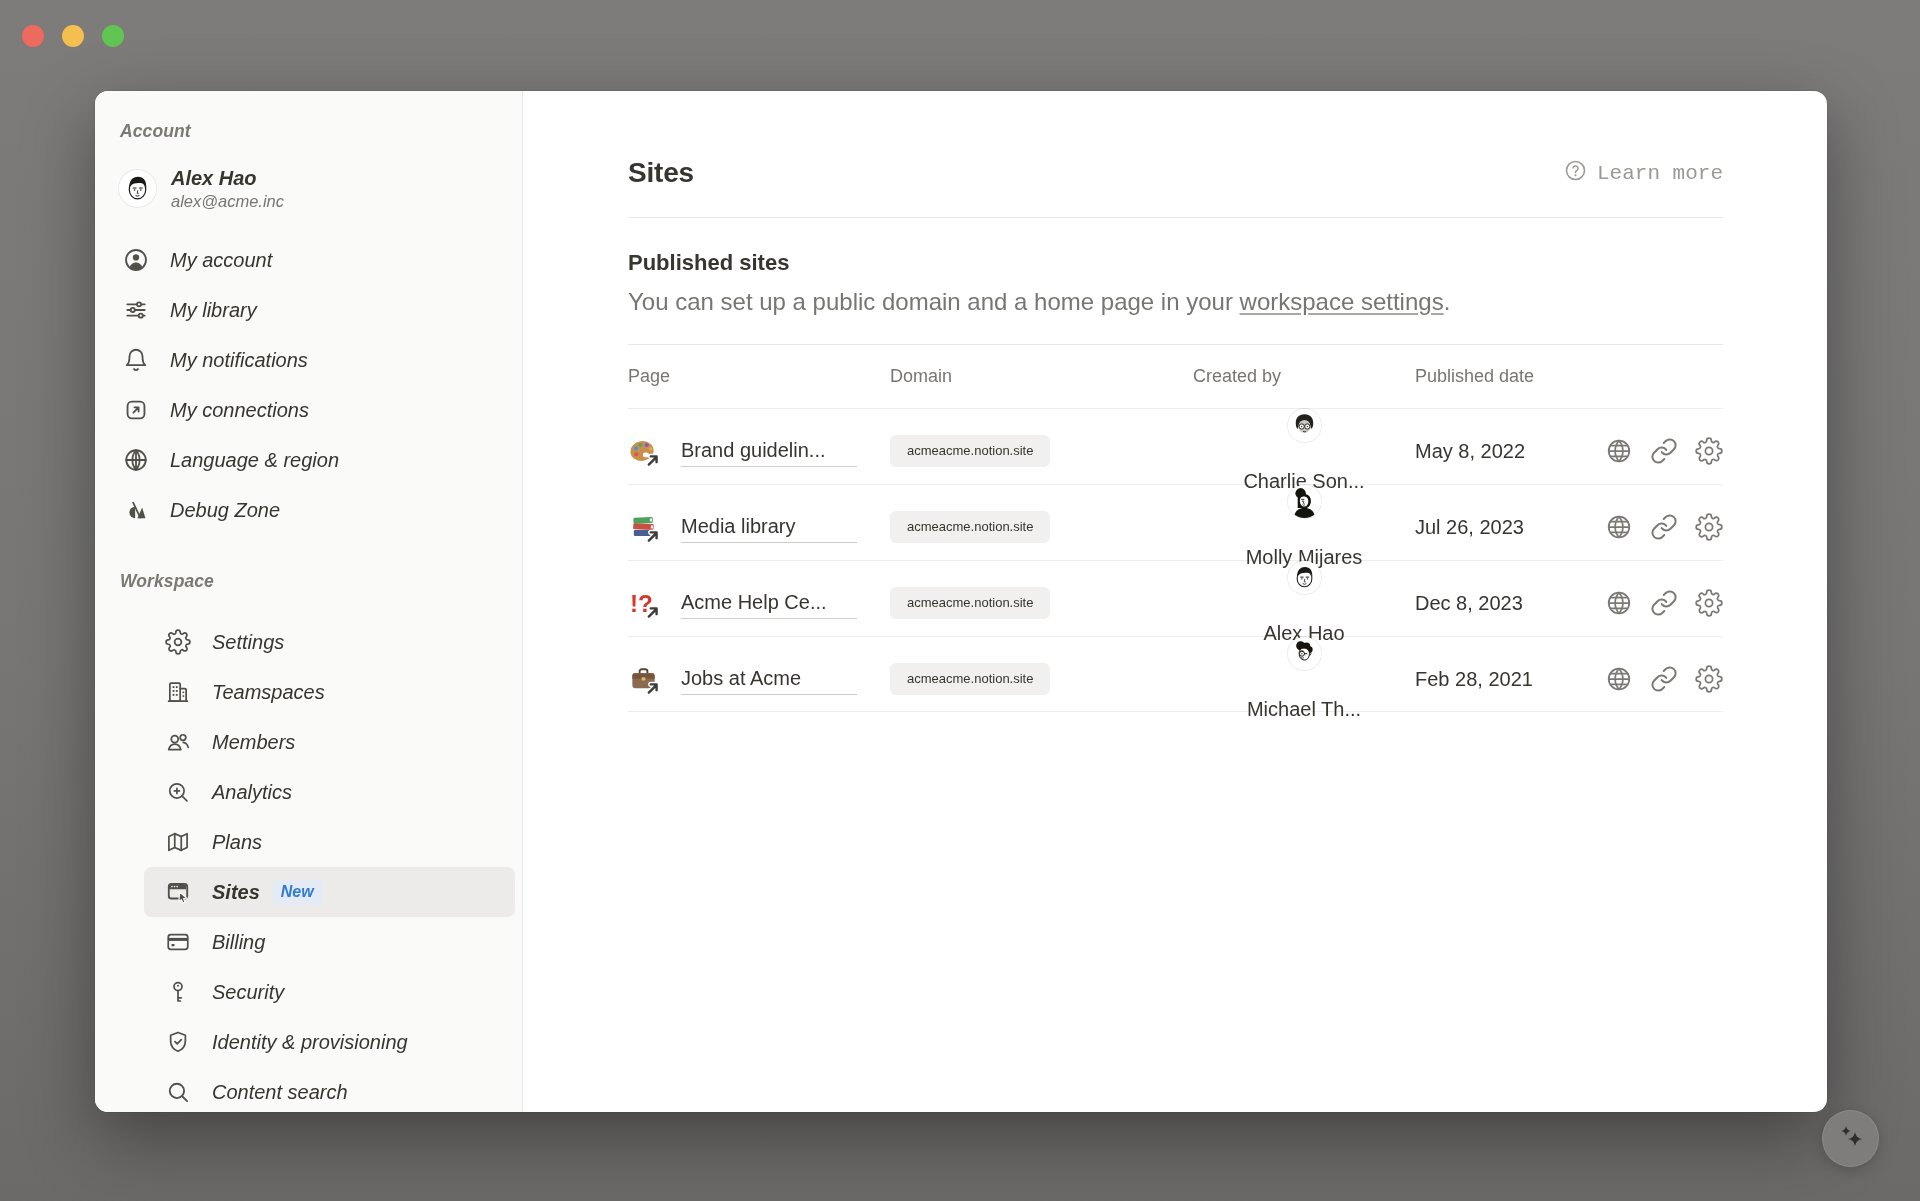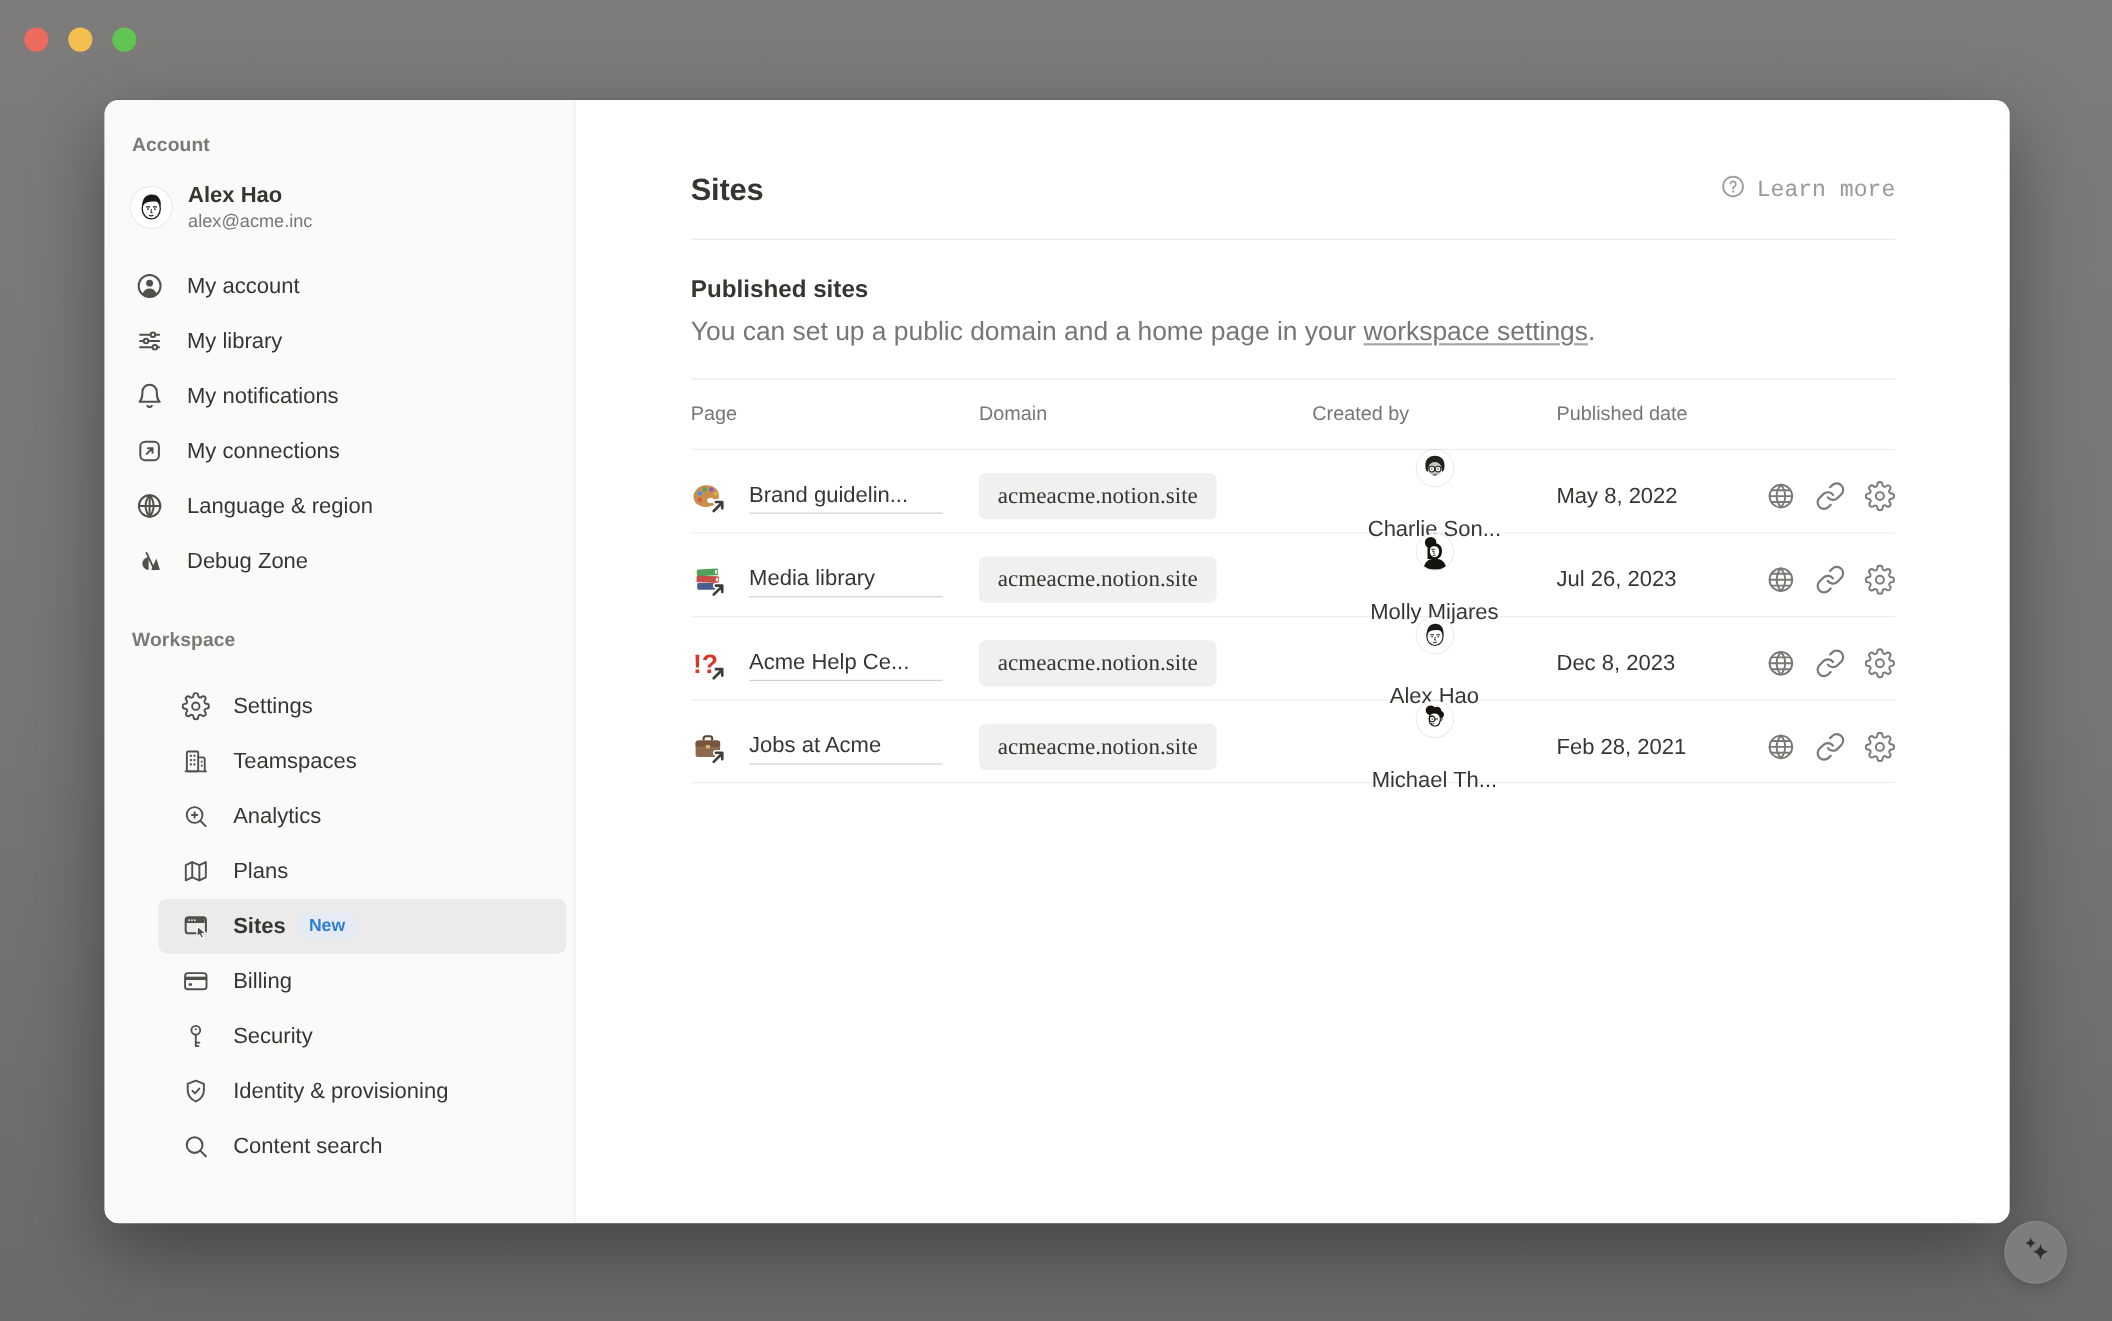--- a/index.html
+++ b/index.html
@@ -19,21 +19,21 @@
   .modal {
     position:absolute; left:95px; top:91px; width:1732px; height:1021px;
     background:#ffffff; border-radius:13px; display:flex;
     box-shadow:0 25px 70px rgba(0,0,0,.38), 0 0 0 .5px rgba(0,0,0,.12);
     overflow:hidden;
   }
 
   
   .sidebar {
     width:428px; flex:0 0 428px; background:#fafaf9; border-right:1px solid #e9e9e7;
-    padding-top:28px; overflow:hidden;
+    padding-top:28px; overflow:hidden;font-style:italic;
   }
   .section-label {
     height:24px; line-height:24px; margin-left:25px;
     font-size:17.5px; font-weight:700; color:#7b7974; letter-spacing:.1px;
   }
   .user-row { display:flex; align-items:center; gap:15px; margin:16px 0 0 24px; height:58px; cursor:pointer; }
   .user-avatar { width:37px; height:37px; border-radius:50%; overflow:hidden; background:#fff; box-shadow:0 0 0 1px rgba(0,0,0,.07); flex:0 0 37px; }
   .user-name { font-size:20px; font-weight:700; color:#37352f; line-height:26px; }
   .user-email { font-size:16.5px; color:#787672; line-height:21px; }
   .side-group { margin-top:18px; }
@@ -69,21 +69,21 @@
   .drow:last-child { border-bottom:1px solid #efeeec; }
   .page-cell { display:flex; align-items:flex-end; }
   .page-emoji { width:31px; height:31px; margin-right:22px; flex:0 0 31px; }
   .page-emoji svg { width:31px; height:31px; display:block; overflow:visible; }
   .page-name {
     font-size:20px; color:#37352f; white-space:nowrap; overflow:hidden;
     border-bottom:1px solid #cfcdc7; padding-bottom:4px; min-width:176px; max-width:180px;
   }
   .domain-pill {
     display:inline-block; width:fit-content; background:#f1f0ee; border-radius:6px;
-    padding:8px 17px 9px; font-size:21px; color:#37352f;font-family:Liberation Serif, serif;
+    padding:8px 17px 9px; font-size:13px; color:#37352f;
   }
   .creator-cell { display:flex; align-items:center; gap:28px;flex-direction:column; }
   .avatar { width:33px; height:33px; border-radius:50%; overflow:hidden; background:#fff; box-shadow:0 0 0 1px rgba(0,0,0,.08); flex:0 0 33px; }
   .avatar svg, .user-avatar svg { width:100%; height:100%; display:block; }
   .creator-name { font-size:20px; color:#37352f; white-space:nowrap; overflow:hidden; max-width:160px; }
   .date-cell { font-size:20px; color:#37352f; }
   .actions-cell { display:flex; justify-content:flex-end; gap:17px; }
   .action-icon { width:28px; height:28px; color:#7b7974; cursor:pointer; }
   .action-icon svg { width:28px; height:28px; display:block; }
 
@@ -212,20 +212,31 @@
             <rect x="10" y="6.6" width="1.7" height="1.7" fill="currentColor" stroke="none"></rect>
             <rect x="7" y="10.2" width="1.7" height="1.7" fill="currentColor" stroke="none"></rect>
             <rect x="10" y="10.2" width="1.7" height="1.7" fill="currentColor" stroke="none"></rect>
             <rect x="7" y="13.8" width="1.7" height="1.7" fill="currentColor" stroke="none"></rect>
             <rect x="10" y="13.8" width="1.7" height="1.7" fill="currentColor" stroke="none"></rect>
             <rect x="16.2" y="11.6" width="1.5" height="1.5" fill="currentColor" stroke="none"></rect>
             <rect x="16.2" y="15" width="1.5" height="1.5" fill="currentColor" stroke="none"></rect>
           </svg>
         </span>
         <span>Teamspaces</span>
+      </div>
+      <div class="side-item">
+        <span class="side-icon">
+          <svg viewBox="0 0 24 24" fill="none" stroke="currentColor" stroke-width="1.6" stroke-linecap="round" stroke-linejoin="round">
+            <circle cx="9" cy="9.3" r="3.2"></circle>
+            <path d="M3.4 19c.8-3.3 2.9-5.1 5.6-5.1s4.8 1.8 5.6 5.1z"></path>
+            <circle cx="16.6" cy="7.9" r="2.6"></circle>
+            <path d="M16.8 12.3c2.3.2 3.9 1.8 4.6 4.7"></path>
+          </svg>
+        </span>
+        <span>Members</span>
       </div>
       <div class="side-item">
         <span class="side-icon">
           <svg viewBox="0 0 24 24" fill="none" stroke="currentColor" stroke-width="1.6" stroke-linecap="round" stroke-linejoin="round">
             <circle cx="11" cy="11" r="6.6"></circle>
             <path d="M15.9 15.9 L20.3 20.3"></path>
             <path d="M11 8.7v4.6 M8.7 11h4.6"></path>
           </svg>
         </span>
         <span>Analytics</span>

